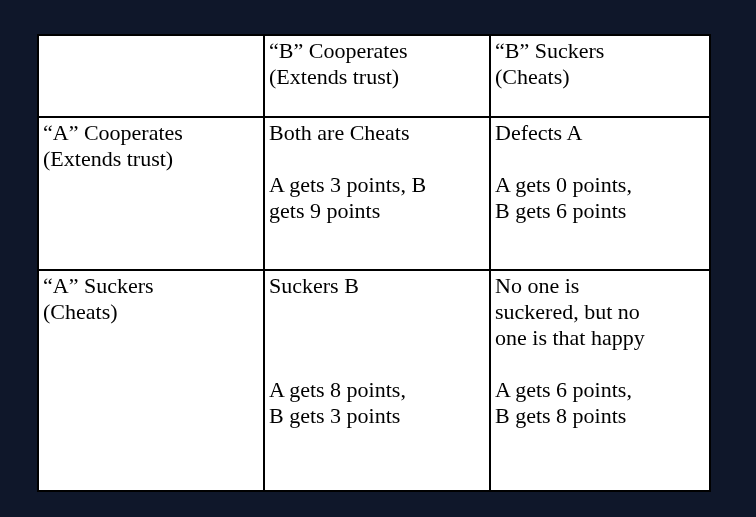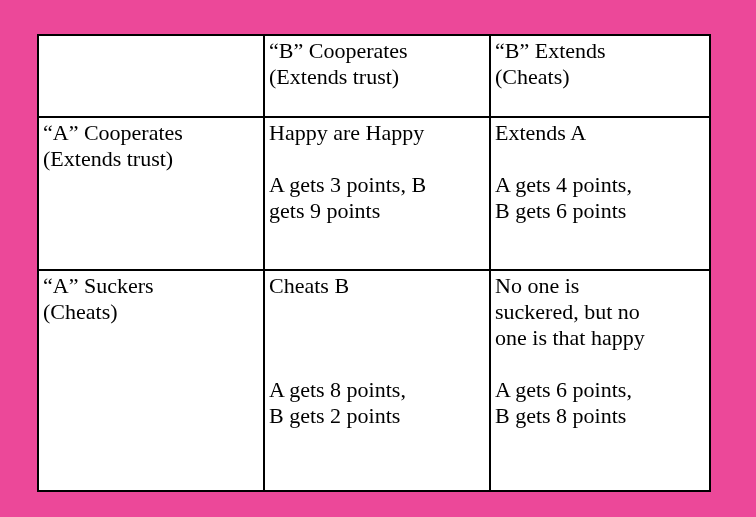--- a/index.html
+++ b/index.html
@@ -12,21 +12,21 @@
     height: 517px;
     font-family: "Liberation Serif", "DejaVu Serif", serif;
     color: #000000;
     overflow: hidden;
   }
 
   .page {
     position: relative;
     width: 756px;
     height: 517px;
-    background: #ec4899;
+    background: #0f172a;
   }
 
   .payoff-matrix {
     position: absolute;
     left: 37px;
     top: 34px;
     width: 672px;
     border-collapse: collapse;
     table-layout: fixed;
     background: #ffffff;
@@ -86,54 +86,54 @@
 
       <tr class="row-header">
         <td class="blank-cell">
           <span class="cell-line"></span>
         </td>
         <td>
           <span class="cell-line">“B” Cooperates</span>
           <span class="cell-line">(Extends trust)</span>
         </td>
         <td>
-          <span class="cell-line">“B” Extends</span>
+          <span class="cell-line">“B” Suckers</span>
           <span class="cell-line">(Cheats)</span>
         </td>
       </tr>
 
       <tr class="row-coop">
         <td>
           <span class="cell-line">“A” Cooperates</span>
           <span class="cell-line">(Extends trust)</span>
         </td>
         <td>
-          <span class="cell-line">Happy are Happy</span>
+          <span class="cell-line">Both are Cheats</span>
           <span class="cell-spacer mid"></span>
           <span class="cell-line">A gets 3 points, B</span>
           <span class="cell-line">gets 9 points</span>
         </td>
         <td>
-          <span class="cell-line">Extends A</span>
+          <span class="cell-line">Defects A</span>
           <span class="cell-spacer mid"></span>
-          <span class="cell-line">A gets 4 points,</span>
+          <span class="cell-line">A gets 0 points,</span>
           <span class="cell-line">B gets 6 points</span>
         </td>
       </tr>
 
       <tr class="row-defect">
         <td>
           <span class="cell-line">“A” Suckers</span>
           <span class="cell-line">(Cheats)</span>
         </td>
         <td>
-          <span class="cell-line">Cheats B</span>
+          <span class="cell-line">Suckers B</span>
           <span class="cell-spacer tall"></span>
           <span class="cell-line">A gets 8 points,</span>
-          <span class="cell-line">B gets 2 points</span>
+          <span class="cell-line">B gets 3 points</span>
         </td>
         <td>
           <span class="cell-line">No one is</span>
           <span class="cell-line">suckered, but no</span>
           <span class="cell-line">one is that happy</span>
           <span class="cell-spacer mid"></span>
           <span class="cell-line">A gets 6 points,</span>
           <span class="cell-line">B gets 8 points</span>
         </td>
       </tr>

